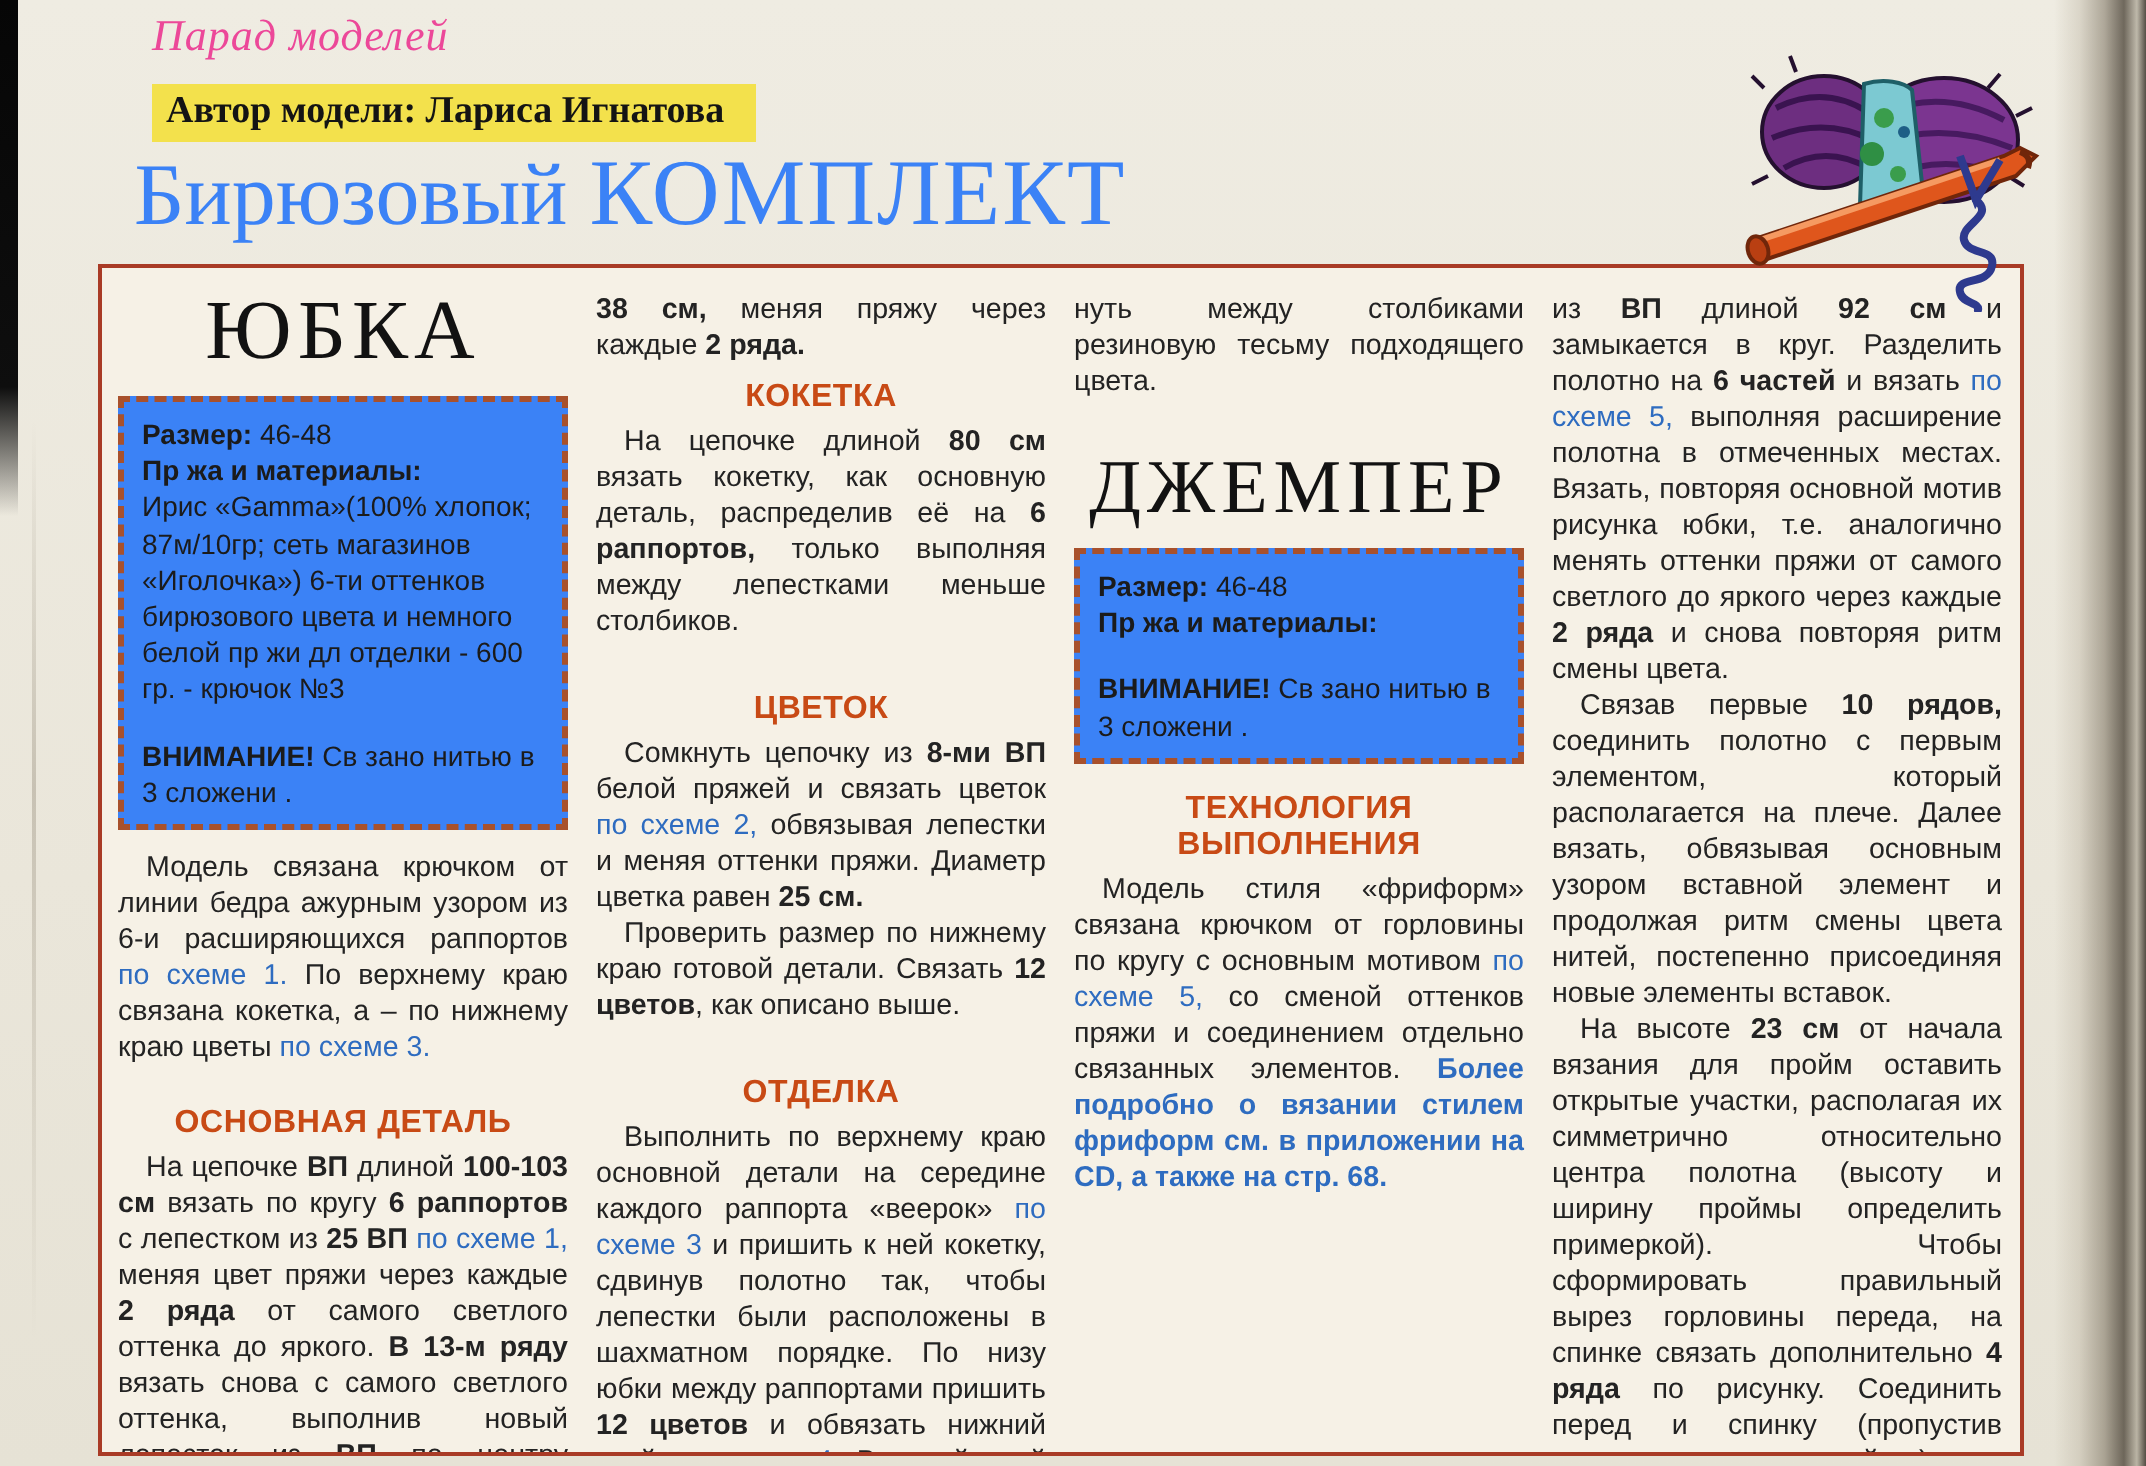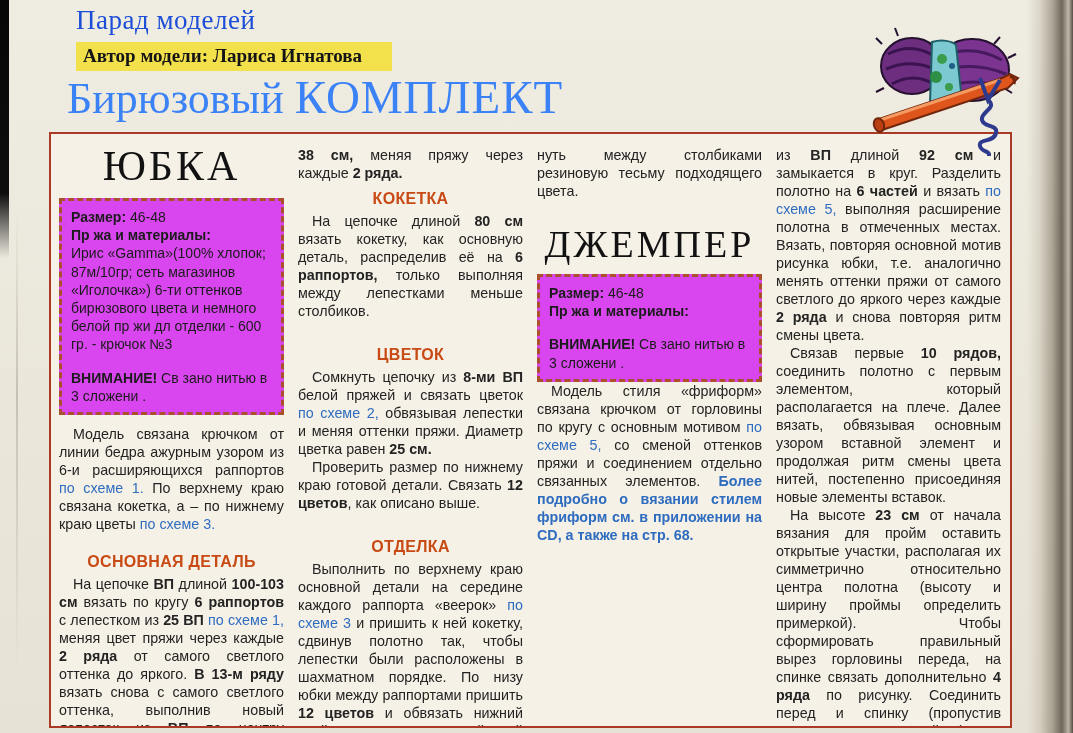--- a/index.html
+++ b/index.html
@@ -9,44 +9,44 @@
     font-family:"Liberation Sans",sans-serif;
   }
   .edge-left{position:absolute;left:0;top:0;width:9px;height:258px;
     background:linear-gradient(180deg,#060606 0%,#0e0e0e 75%,rgba(14,14,14,0) 100%);}
   .crease{position:absolute;left:16px;top:210px;width:2px;height:460px;
     background:linear-gradient(180deg,rgba(110,98,78,0),rgba(110,98,78,.28) 40%,rgba(110,98,78,0));}
   .edge-right{position:absolute;right:0;top:0;width:46px;height:733px;
     background:linear-gradient(90deg,rgba(130,120,102,0) 0%,rgba(170,160,140,.30) 28%,
       rgba(120,110,92,.55) 55%,rgba(75,67,55,.78) 76%,rgba(150,142,124,.55) 90%,rgba(58,51,42,.85) 100%);}
   .kicker{position:absolute;left:76px;top:5px;font-family:"Liberation Serif","DejaVu Serif",serif;
-    font-size:27px;color:#1d4ed8;letter-spacing:.5px;}
+    font-style:italic;font-size:22px;color:#ec4899;letter-spacing:.5px;}
   .author{position:absolute;left:76px;top:42px;background:#f3e14c;color:#141414;
     font-family:"Liberation Serif","DejaVu Serif",serif;font-weight:bold;font-size:19px;
-    padding:3px 30px 4px 7px;}
+    padding:3px 16px 4px 7px;}
   .title{position:absolute;left:67px;top:70px;font-family:"Liberation Serif","DejaVu Serif",serif;
     font-size:44px;color:#3b82f6;white-space:nowrap;}
   .title .caps{font-size:47px;letter-spacing:1px;}
   .main-box{position:absolute;left:49px;top:132px;width:963px;height:596px;box-sizing:border-box;
     border:2px solid #a93b26;background:#f6f1e6;padding:6px 8px;display:flex;gap:14px;overflow:hidden;}
   .col{flex:0 0 225px;width:225px;color:#222;}
   .col p{margin:0;font-size:14.3px;line-height:1.26;text-align:justify;color:#232323;}
   .indent{text-indent:14px;}
   .mt6{margin-top:6px!important;}
   .mt10{margin-top:10px!important;}
   .mt26{margin-top:26px!important;}
   .tb{font-weight:bold;}
   .tl{color:#2e6cc0;}
   .big-h{font-family:"Liberation Serif","DejaVu Serif",serif;font-weight:normal;text-align:center;
     font-size:42px;letter-spacing:3px;color:#121212;margin:2px 0 8px;}
   .big-h.jumper{font-size:38px;margin:22px 0 8px;}
   .sec-h{font-size:16px;font-weight:bold;color:#c84a15;text-align:center;margin:20px 0 4px;
     letter-spacing:.3px;}
   .sec-h.first{margin-top:8px;}
-  .infobox{border:3px dashed #a8512c;background:#d946ef;padding:7px 9px;font-size:14px;
+  .infobox{border:3px dashed #a8512c;background:#3b82f6;padding:7px 9px;font-size:14px;
     line-height:1.3;color:#1b1b1b;}
   .infobox div{text-align:left;}
   .infobox .gap{margin-top:15px;}
   .yarn{position:absolute;left:868px;top:14px;z-index:3;}
 </style>
 </head>
 <body>
 
 <div>
   <div class="edge-left"></div>
@@ -108,20 +108,21 @@
     </div>
 
     <div class="col">
       <p class="mt6"><span>нуть между столбиками резиновую тесьму подходящего цвета.</span></p>
       <h2 class="big-h jumper">ДЖЕМПЕР</h2>
       <div class="infobox">
         <div><span class="tb">Размер:</span><span> 46-48</span></div>
         <div><span class="tb">Пр жа и материалы:</span></div>
         <div class="gap"><span class="tb">ВНИМАНИЕ!</span><span> Св зано нитью в 3 сложени .</span></div>
       </div>
+      <h3 class="sec-h" style="margin-top:14px;">ТЕХНОЛОГИЯ ВЫПОЛНЕНИЯ</h3>
       <p class="indent"><span>Модель стиля «фриформ» связана крючком от горловины по кругу с основным мотивом </span><span class="tl">по схеме 5,</span><span> со сменой оттенков пряжи и соединением отдельно связанных элементов. </span><span class="tb tl">Более подробно о вязании стилем фриформ см. в приложении на CD, а также на стр. 68.</span></p>
 
     </div>
 
     <div class="col">
       <p class="mt6"><span>из </span><span class="tb">ВП</span><span> длиной </span><span class="tb">92 см</span><span> и замыкается в круг. Разделить полотно на </span><span class="tb">6 частей</span><span> и вязать </span><span class="tl">по схеме 5,</span><span> выполняя расширение полотна в отмеченных местах. Вязать, повторяя основной мотив рисунка юбки, т.е. аналогично менять оттенки пряжи от самого светлого до яркого через каждые </span><span class="tb">2 ряда</span><span> и снова повторяя ритм смены цвета.</span></p>
       <p class="indent"><span>Связав первые </span><span class="tb">10 рядов,</span><span> соединить полотно с первым элементом, который располагается на плече. Далее вязать, обвязывая основным узором вставной элемент и продолжая ритм смены цвета нитей, постепенно присоединяя новые  элементы вставок.</span></p>
       <p class="indent"><span>На высоте </span><span class="tb">23 см</span><span> от начала вязания для пройм оставить открытые участки, располагая их симметрично относительно центра полотна (высоту и ширину проймы определить примеркой). Чтобы сформировать правильный вырез горловины переда, на спинке связать дополнительно </span><span class="tb">4 ряда</span><span> по рисунку. Соединить перед и спинку (пропустив участки под проймы) и продолжить вязание по кругу, меняя оттенки пряжи и вводя в полотно отдельные элементы.</span></p>
     </div>
 

